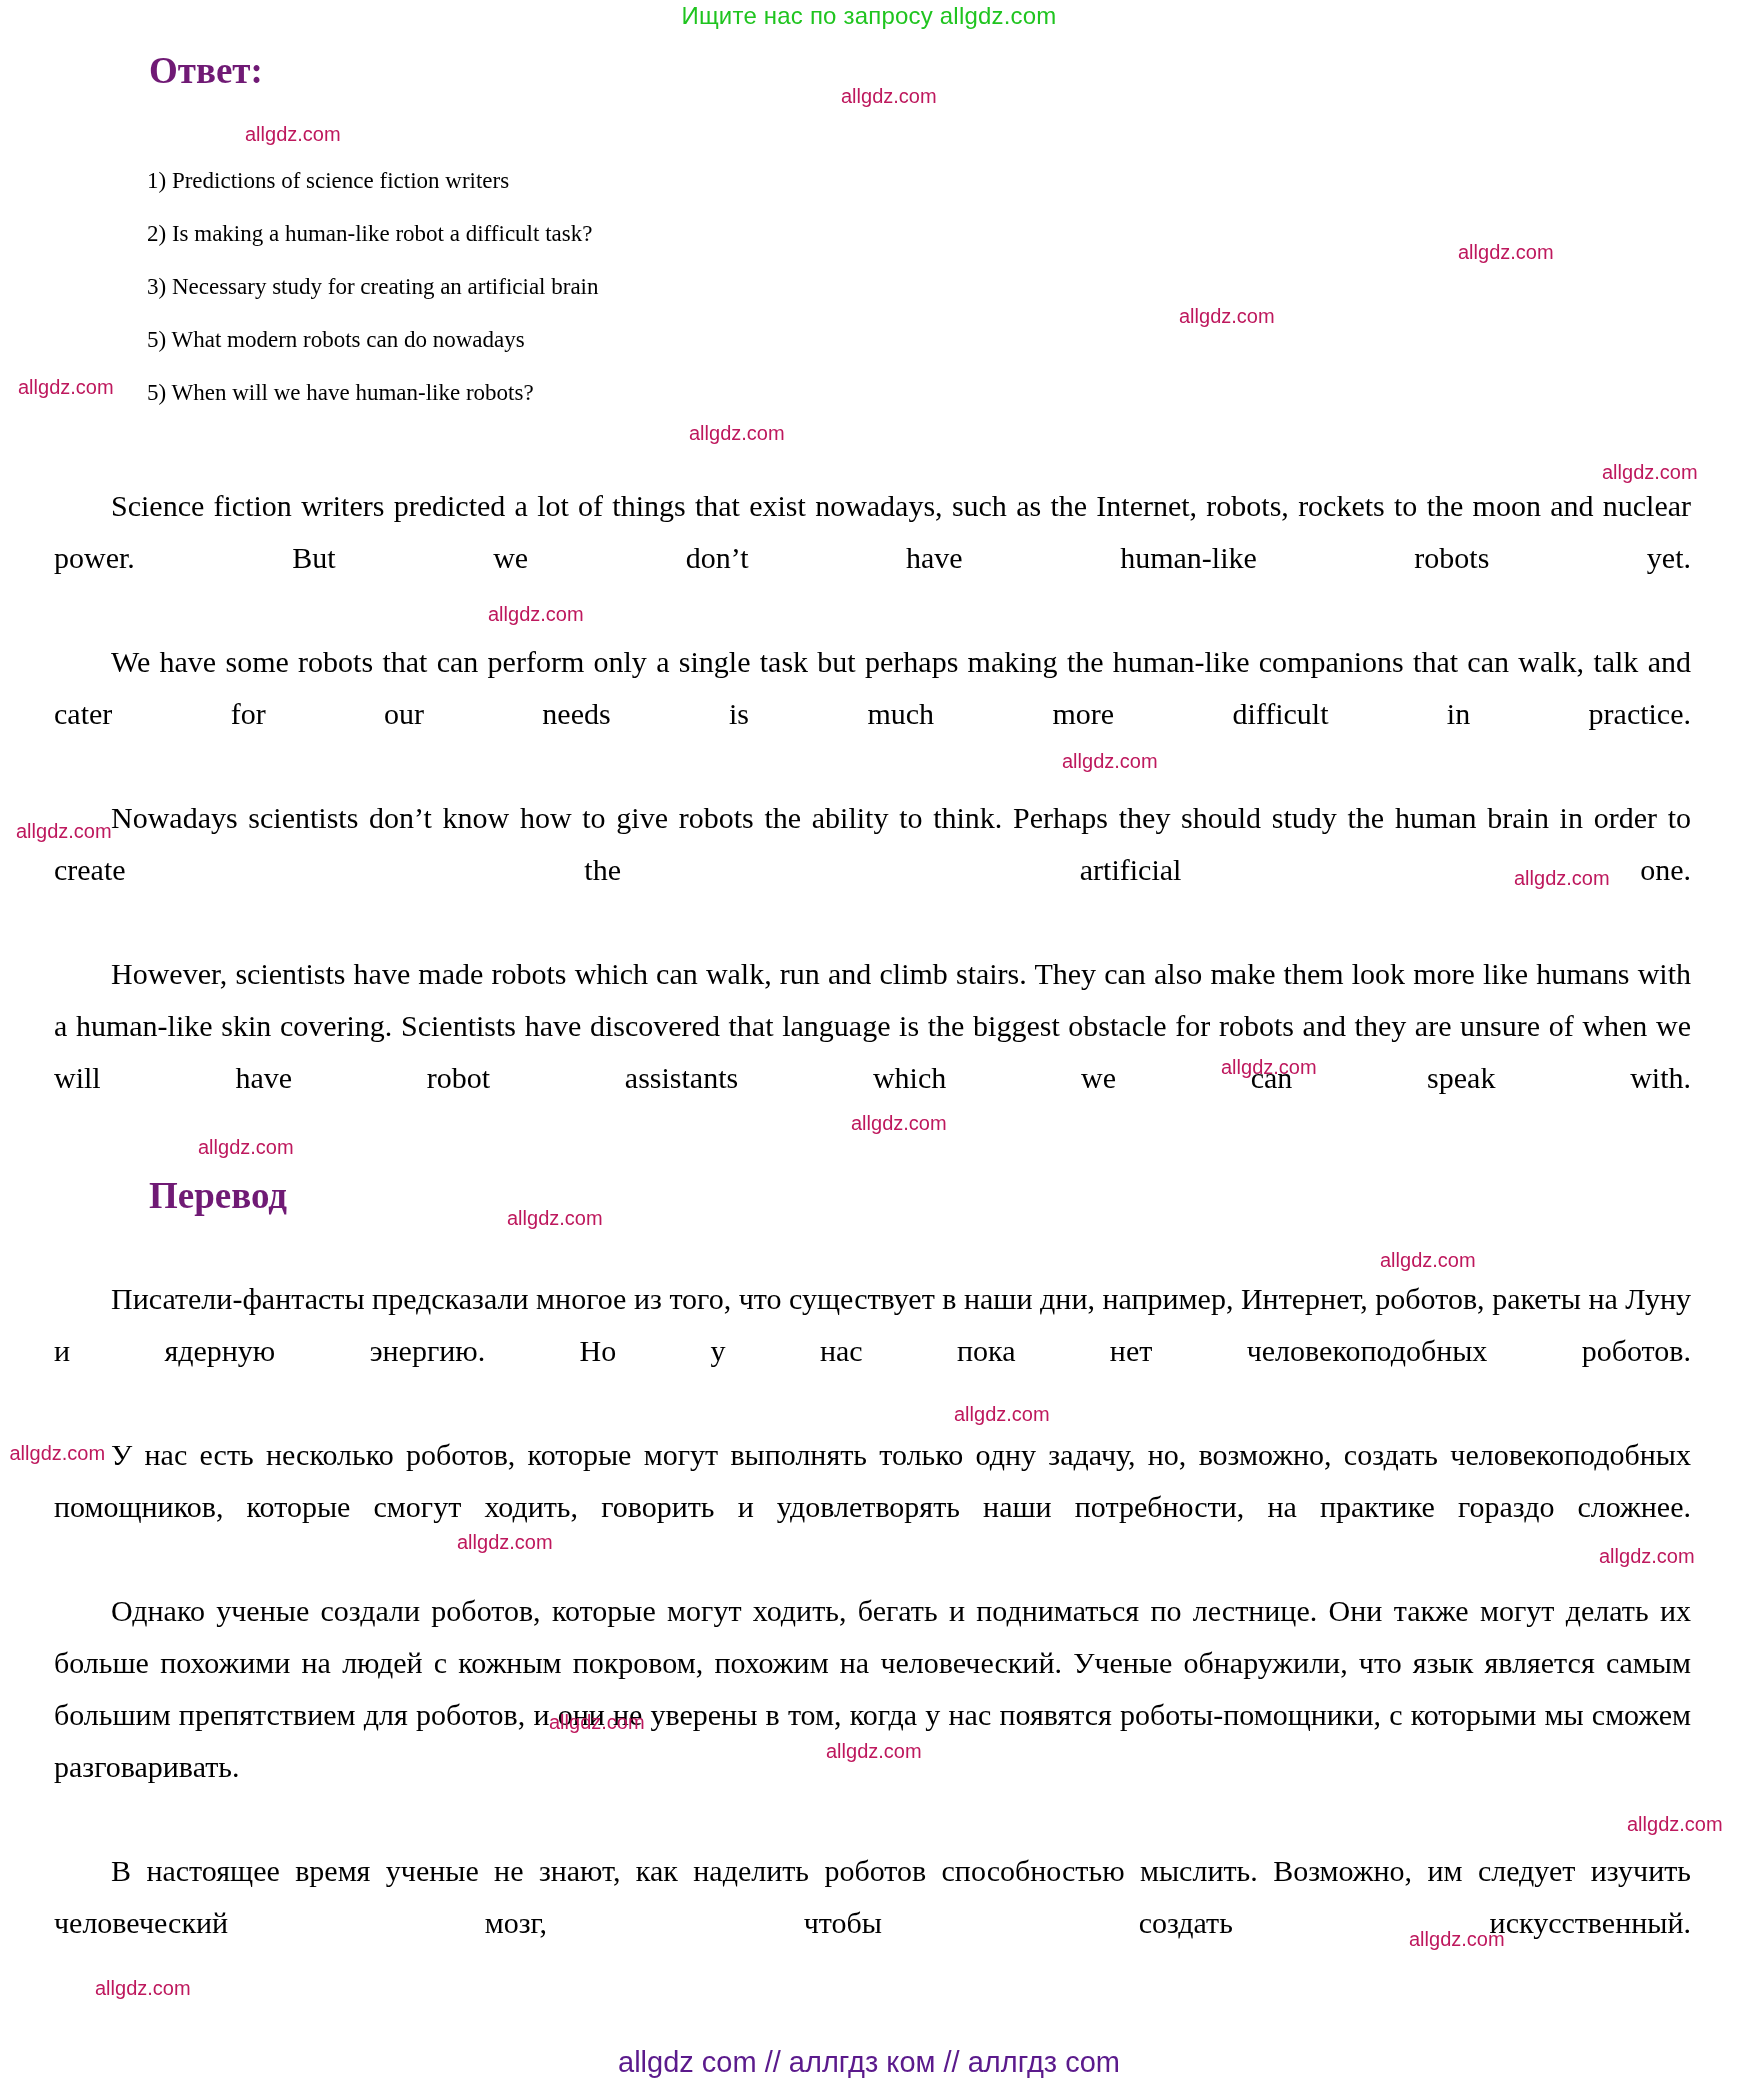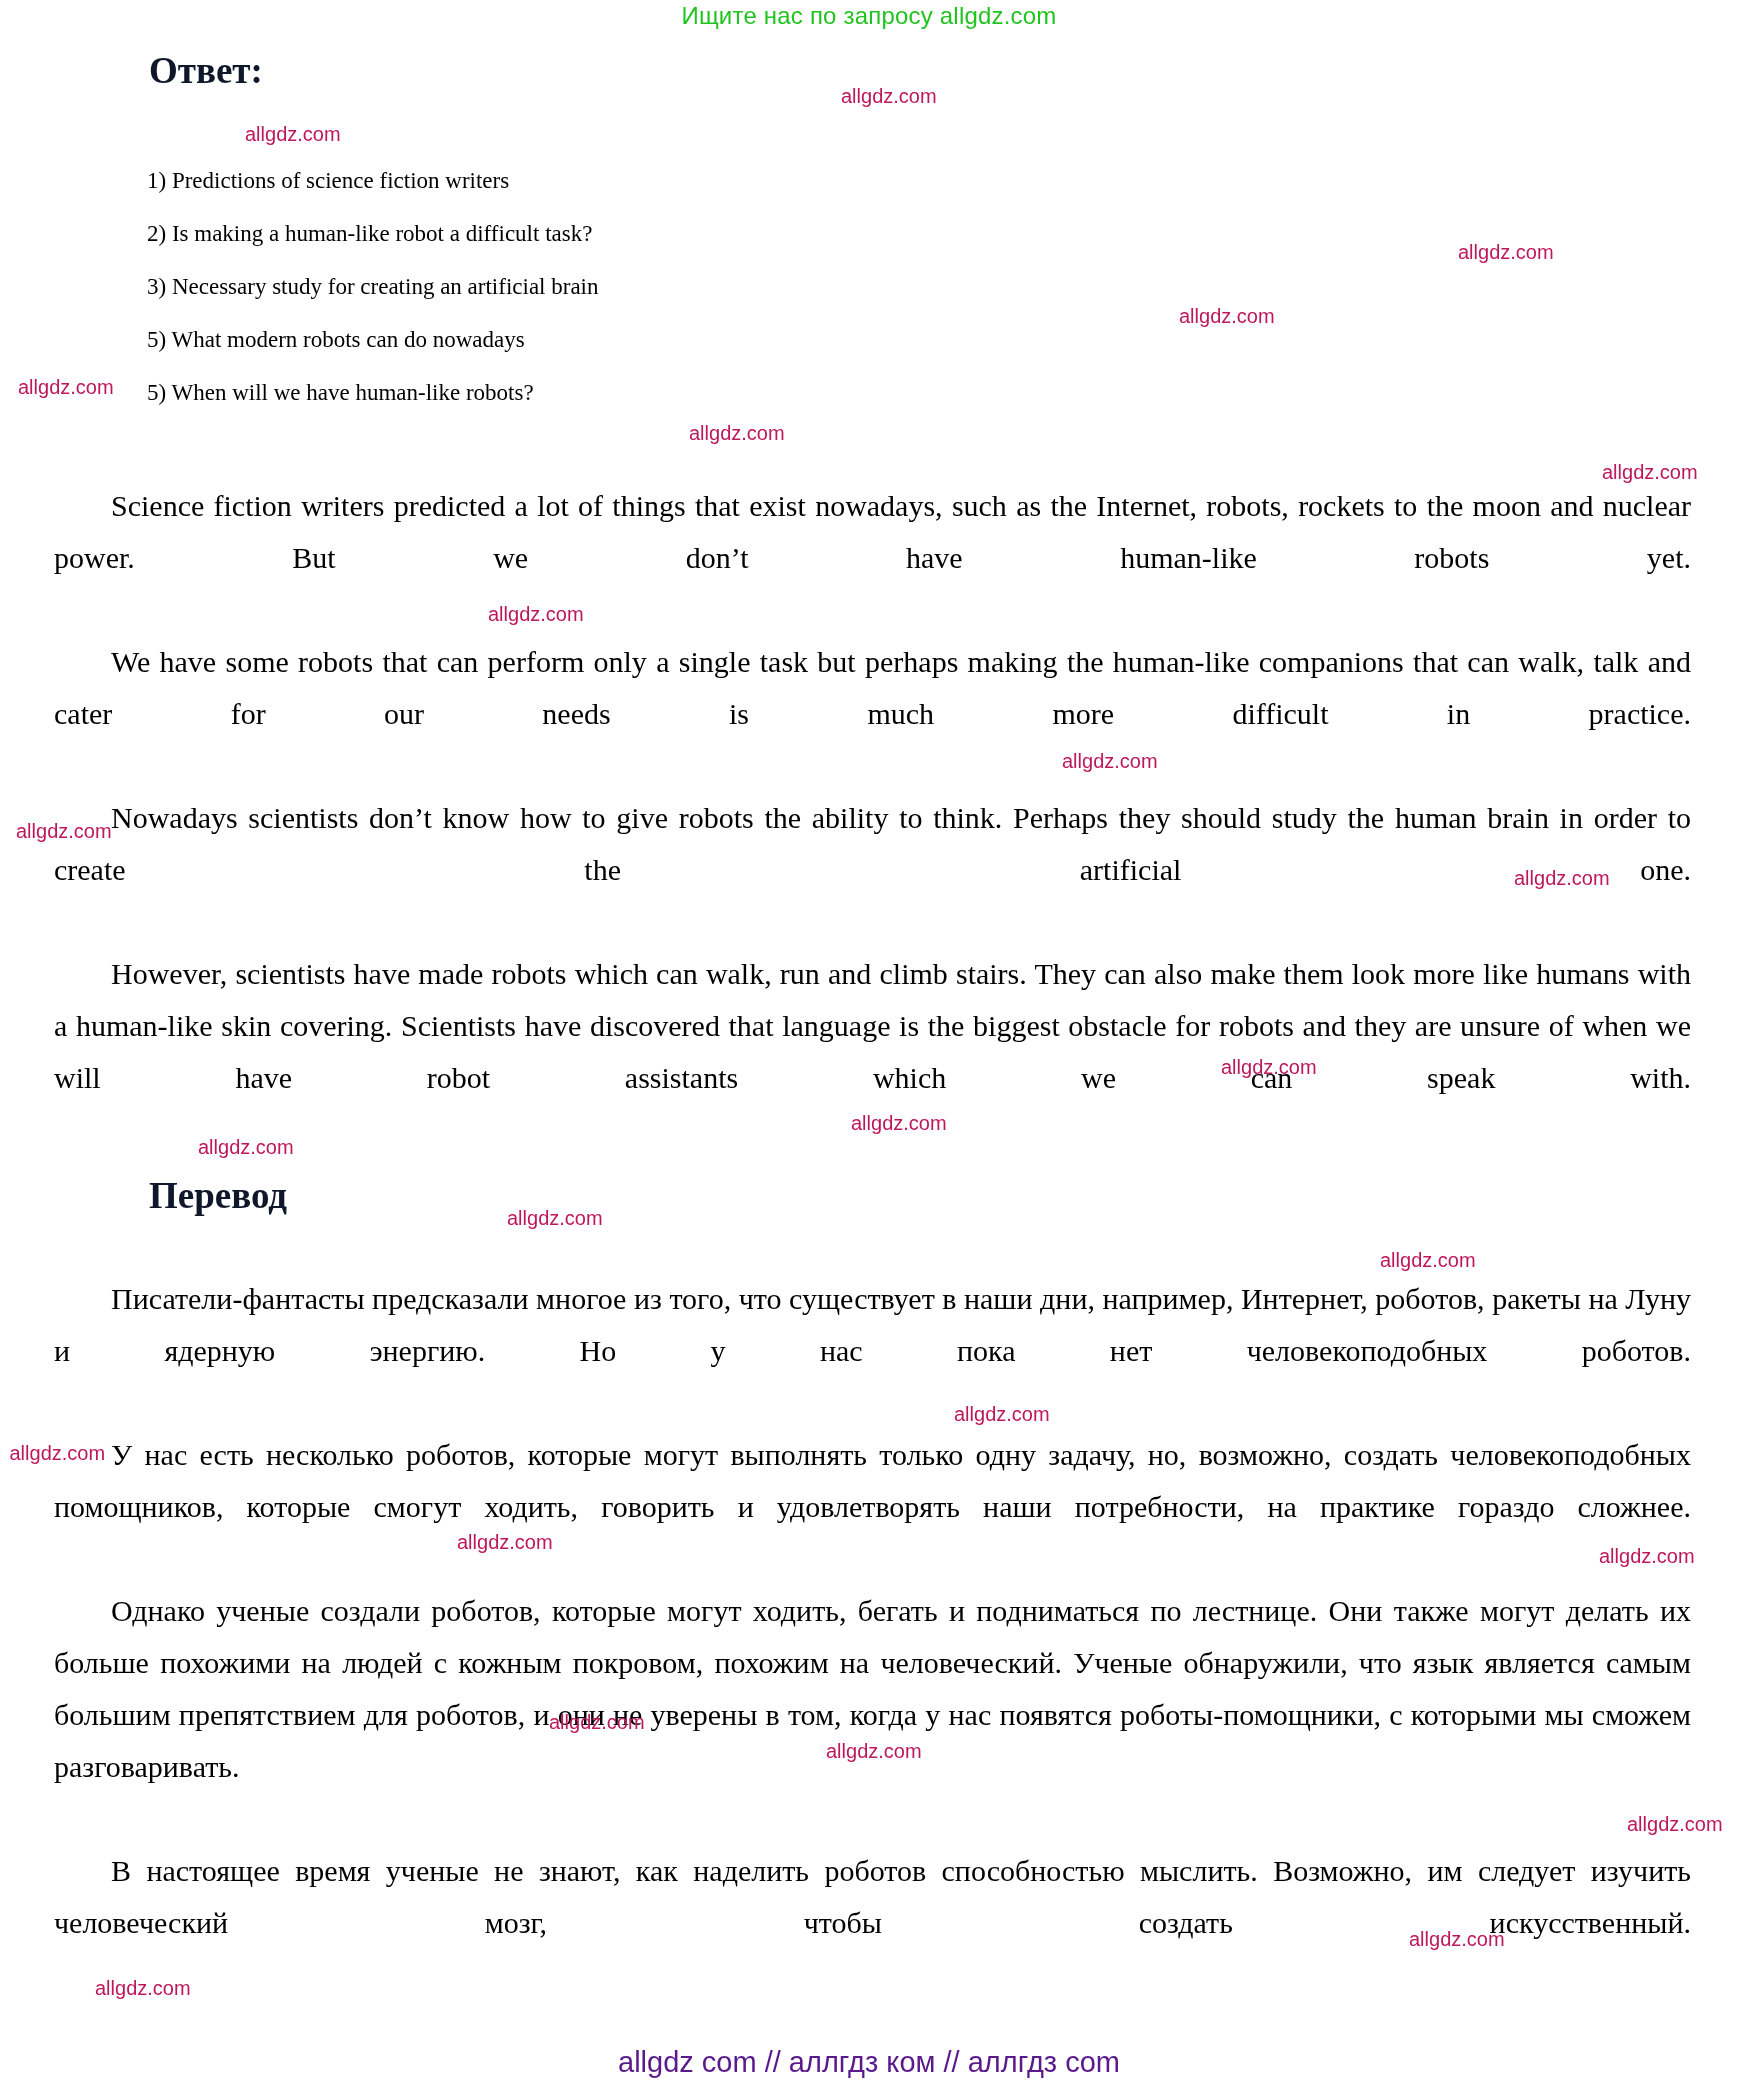--- a/index.html
+++ b/index.html
@@ -38,21 +38,21 @@
     width: 1738px;
     height: 2097px;
     padding-left: 48px;
   }
 
   .heading {
     position: absolute;
     font-family: "Liberation Serif", "DejaVu Serif", serif;
     font-weight: bold;
     font-size: 37px;
-    color: #0f172a;
+    color: #701a75;
     white-space: nowrap;
   }
   #answer-heading { left: 149px; top: 49px; }
   #translation-heading { left: 149px; top: 1174px; }
 
   
   #question-list {
     position: absolute;
     left: 147px;
     top: 154px;

